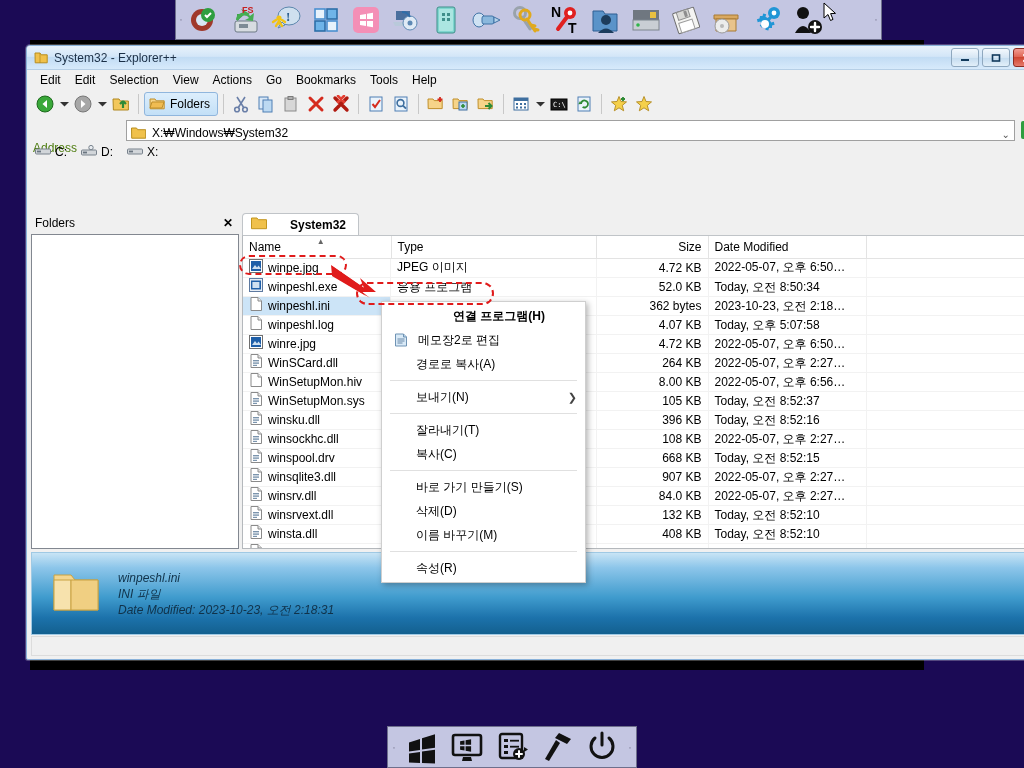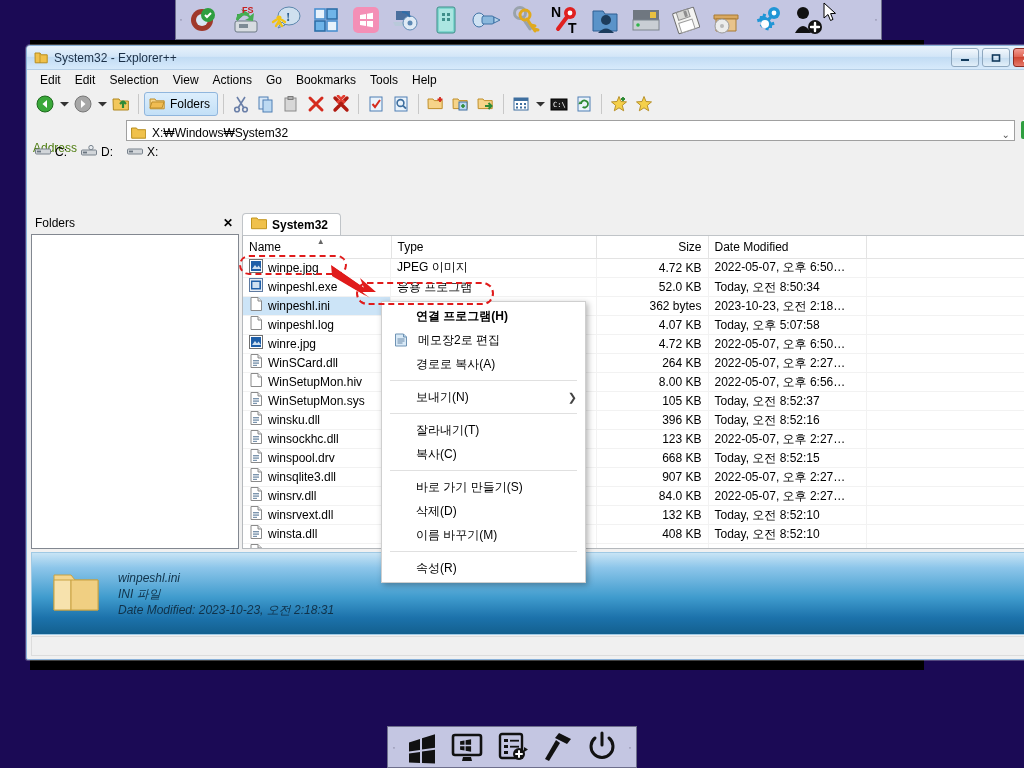--- a/index.html
+++ b/index.html
@@ -130,21 +130,21 @@
     font-size: 12px; padding: 0 2px 0 4px; background: #f0f0f0;
   }
   .pane-head .x { margin-left: auto; font-size: 12px; font-weight: bold; padding-right: 4px; }
   .tree {
     flex: 1; background: #fff; border: 1px solid #828790;
   }
 
   .pane-files { flex: 1; display: flex; flex-direction: column; }
   .tabstrip { height: 23px; display: flex; align-items: flex-end; background: #f0f0f0; position: relative; }
   .tab {
-    display: flex; align-items: center; gap: 5px;
+    display: flex; align-items: center; gap: 23px;
     height: 22px; padding: 0 12px 0 8px;
     background: #fff;
     border: 1px solid #c0c4c8; border-bottom: none;
     border-radius: 4px 4px 0 0;
     font-size: 12px; font-weight: bold; color: #000;
   }
   .tabstrip .tabx { position:absolute; right: 4px; top: 4px; font-size: 12px; font-weight: bold; }
 
   .listwrap {
     flex: 1; background: #fff; border: 1px solid #b4b8bc; border-top: 1px solid #c0c4c8;
@@ -194,21 +194,21 @@
     position: absolute; left: 354px; top: 255px; width: 205px;
     background: #fff; border: 1px solid #cfcfcf;
     box-shadow: 2px 2px 6px rgba(0,0,0,0.3);
     padding: 2px 0; font-size: 12px; color: #000;
     z-index: 50;
   }
   .ctxitem {
     height: 24px; display: flex; align-items: center;
     padding: 0 8px 0 10px; gap: 8px; position: relative;
   }
-  .ctxitem.bold { font-weight: bold; padding-left: 34px; }
+  .ctxitem.bold { font-weight: bold; padding-left: 34px; margin-left: 37px; }
   .ctxitem .cicon { width: 18px; height: 18px; display: flex; align-items: center; justify-content: center; flex: 0 0 18px; }
   .ctxitem .clabel { flex: 1; }
   .ctxitem .csub { color: #444; font-size: 11px; }
   .ctxsep { height: 1px; background: #e0e0e0; margin: 4px 8px; }
   .ctxitem.indent { padding-left: 34px; }
 
   
   .redcircle {
     position: absolute; border: 2px dashed #e01b1b; border-radius: 22px;
     pointer-events: none; z-index: 60;
@@ -828,21 +828,21 @@
                       <path d="M9 0.5 v3.5 h3.5" fill="#e6e6e6" stroke="#8a8a8a"></path>
                       <g fill="#7b94ad">
                         <rect x="4" y="6" width="6" height="1.4"></rect>
                         <rect x="4" y="8.4" width="6" height="1.4"></rect>
                         <rect x="4" y="10.8" width="4" height="1.2"></rect>
                       </g>
                     </svg></span>
                   <span class="fn">winsockhc.dll</span>
                 </td>
                 <td></td>
-                <td class="num">123 KB</td>
+                <td class="num">108 KB</td>
                 <td>2022-05-07, 오후 2:27…</td>
                 <td></td>
               </tr>
               <tr>
                 <td class="namecell">
                   <span><svg width="14" height="14" viewBox="0 0 14 14">
                       <path d="M2 0.5 h7 l3.5 3.5 v9.5 h-10.5 z" fill="#fff" stroke="#8a8a8a"></path>
                       <path d="M9 0.5 v3.5 h3.5" fill="#e6e6e6" stroke="#8a8a8a"></path>
                       <g fill="#7b94ad">
                         <rect x="4" y="6" width="6" height="1.4"></rect>

